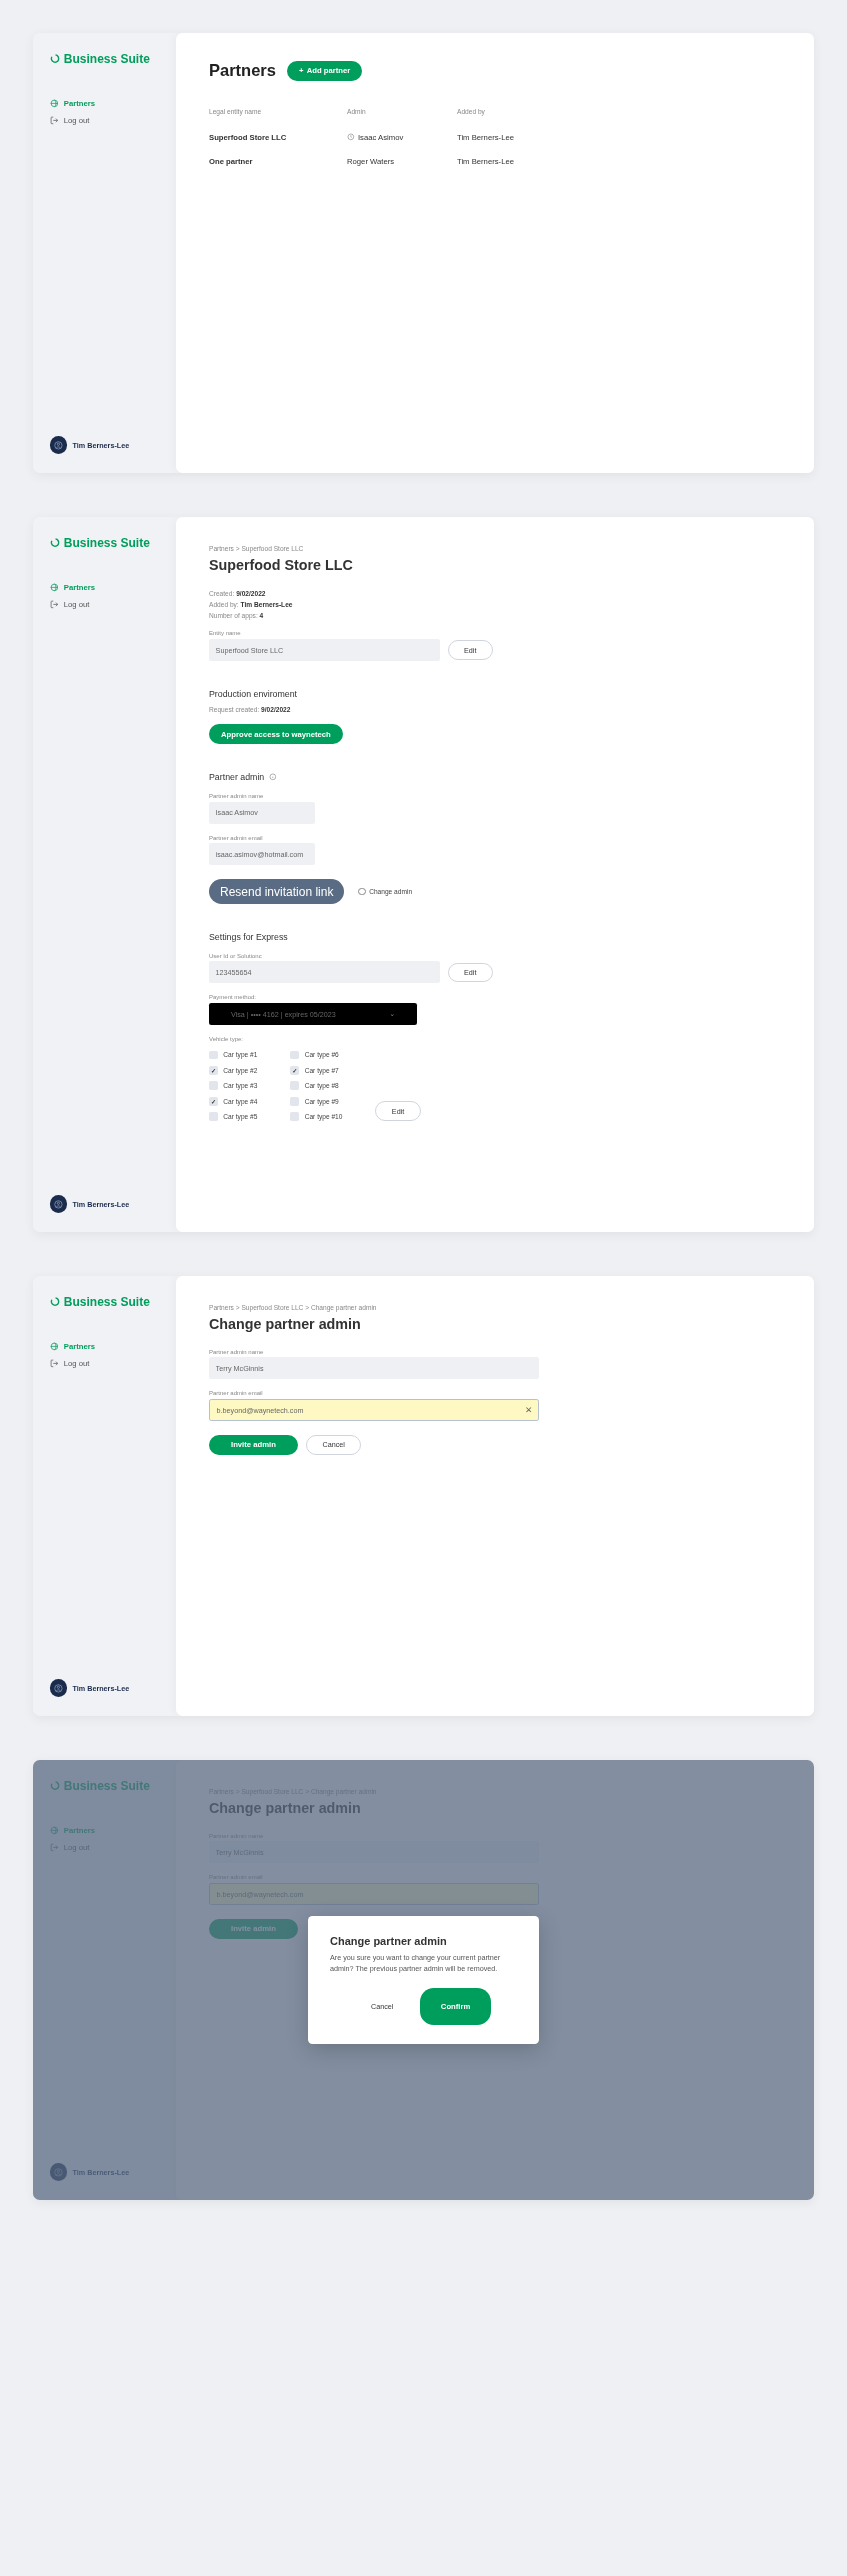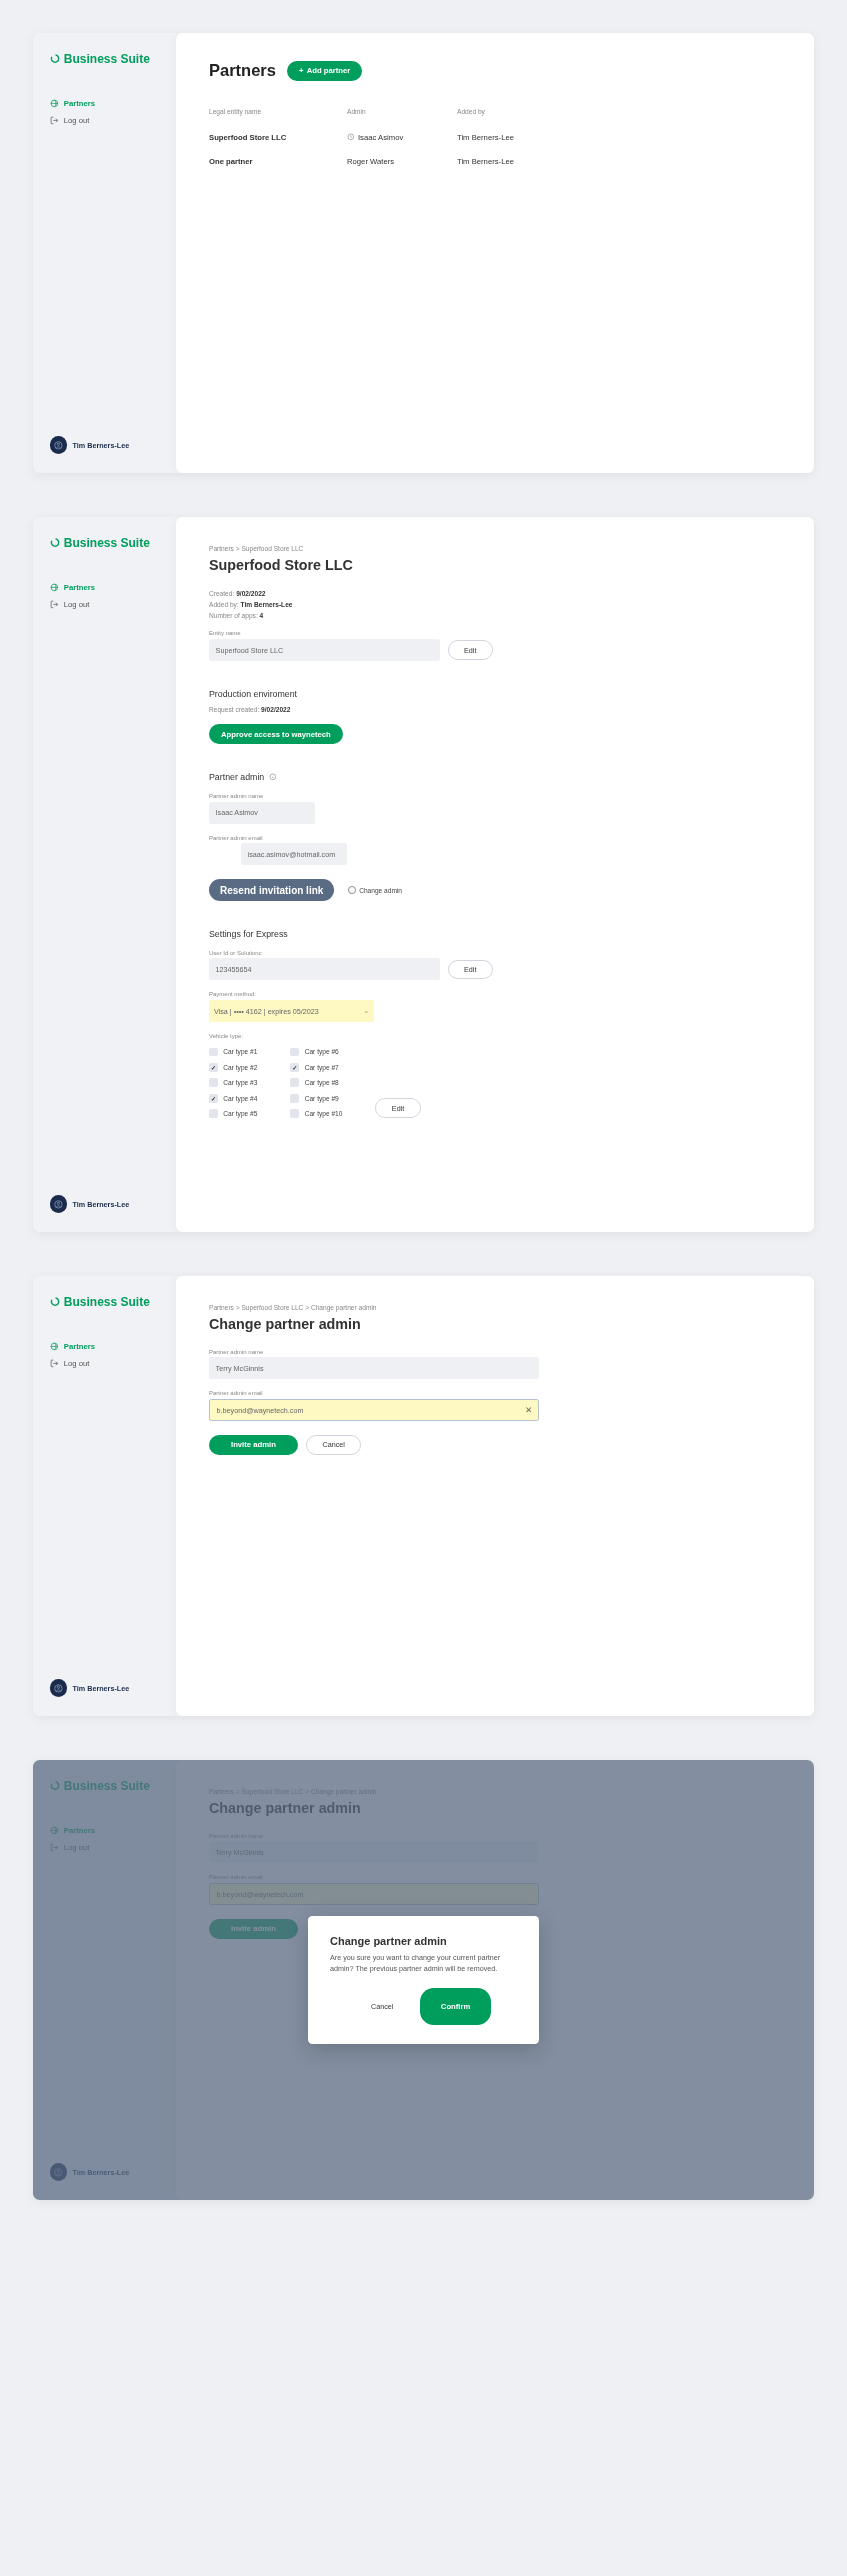--- a/index.html
+++ b/index.html
@@ -38,24 +38,24 @@
 .meta-line b { color: #333; font-weight: 600; }
 .form-block { margin-top: 11px; }
 .field-label { font-size: 6px; color: #888; margin-bottom: 2.8px; display: block; }
 .input-row { display: flex; gap: 7.7px; align-items: center; }
 .text-input { flex: 1; max-width: 231px; height: 22px; padding: 0 6.6px; border: none; background: #eef0f3; border-radius: 2.2px; font-size: 7.2px; color: #666; }
 .text-input.focused { border: 0.6px solid #b5c0d0; background: #fef9c3; }
 .btn-outline { border: 0.6px solid #d0d5dd; background: #fff; border-radius: 13.8px; padding: 4.4px 15.4px; font-size: 7.2px; cursor: pointer; color: #333; }
 .section-h { font-size: 8.8px; font-weight: 400; margin-top: 27.5px; margin-bottom: 7.7px; }
 .section-sub { display: flex; align-items: center; gap: 4.4px; }
 .info-icon { width: 7.7px; height: 7.7px; }
-.btn-secondary { background: #5a6b84; color: #fff; border: none; border-radius: 13.8px; padding: 5.5px 11px; font-size: 10px; font-weight: 700; cursor: pointer; }
+.btn-secondary { background: #5a6b84; color: #fff; border: none; border-radius: 13.8px; padding: 5.5px 11px; font-size: 12px; font-weight: 400; cursor: pointer; }
 .radio-inline { display: flex; align-items: center; gap: 3.3px; font-size: 6.6px; color: #444; cursor: pointer; }
 .radio-dot { width: 7.7px; height: 7.7px; border: 0.6px solid #888; border-radius: 50%; }
-.select { width: 165px; height: 22px; padding: 0 5px; border: none; background: #fef9c3; border-radius: 2.2px; font-size: 7.2px; color: #666; display: flex; align-items: center; justify-content: space-between; cursor: pointer; }
+.select { width: 208px; height: 22px; padding: 0 22px; border: none; background: #000000; border-radius: 2.2px; font-size: 7.2px; color: #666; display: flex; align-items: center; justify-content: space-between; cursor: pointer; }
 .chev { font-size: 6.6px; color: #888; }
 .checkbox-grid { display: flex; gap: 33px; margin-top: 5.5px; }
 .checkbox-col { display: flex; flex-direction: column; gap: 6.6px; }
 .check-row { display: flex; align-items: center; gap: 5.5px; font-size: 6.6px; color: #444; cursor: pointer; }
 .checkbox { width: 8.8px; height: 8.8px; border-radius: 1.7px; background: #e2e6ec; display: flex; align-items: center; justify-content: center; }
 .checkbox.checked::after { content: "✓"; font-size: 6px; color: #333; font-weight: 700; }
 .checkbox-grid-wrap { display: flex; align-items: flex-end; gap: 33px; }
 
 
 .input-wrap { position: relative; max-width: 330px; }
@@ -208,21 +208,21 @@
             <circle cx="12" cy="12" r="9"></circle>
             <path d="M12 8h.01M11 12h1v4"></path>
           </svg>
     </div>
     <div class="form-block">
       <label class="field-label">Partner admin name</label>
       <input class="text-input" style="max-width: 330px;" readonly="" value="Isaac Asimov">
     </div>
     <div class="form-block">
       <label class="field-label">Partner admin email</label>
-      <input class="text-input" style="max-width: 330px; margin-left: 32px;" readonly="" value="isaac.asimov@hotmail.com">
+      <input class="text-input" style="max-width: 330px;" readonly="" value="isaac.asimov@hotmail.com">
     </div>
     <div class="input-row" style="margin-top:13.8px; gap:13.8px">
       <button class="btn-secondary">Resend invitation link</button>
       <label class="radio-inline">
         <span class="radio-dot"></span>
         <span>Change admin</span>
       </label>
     </div>
 
     <div class="section-h">Settings for Express</div>

